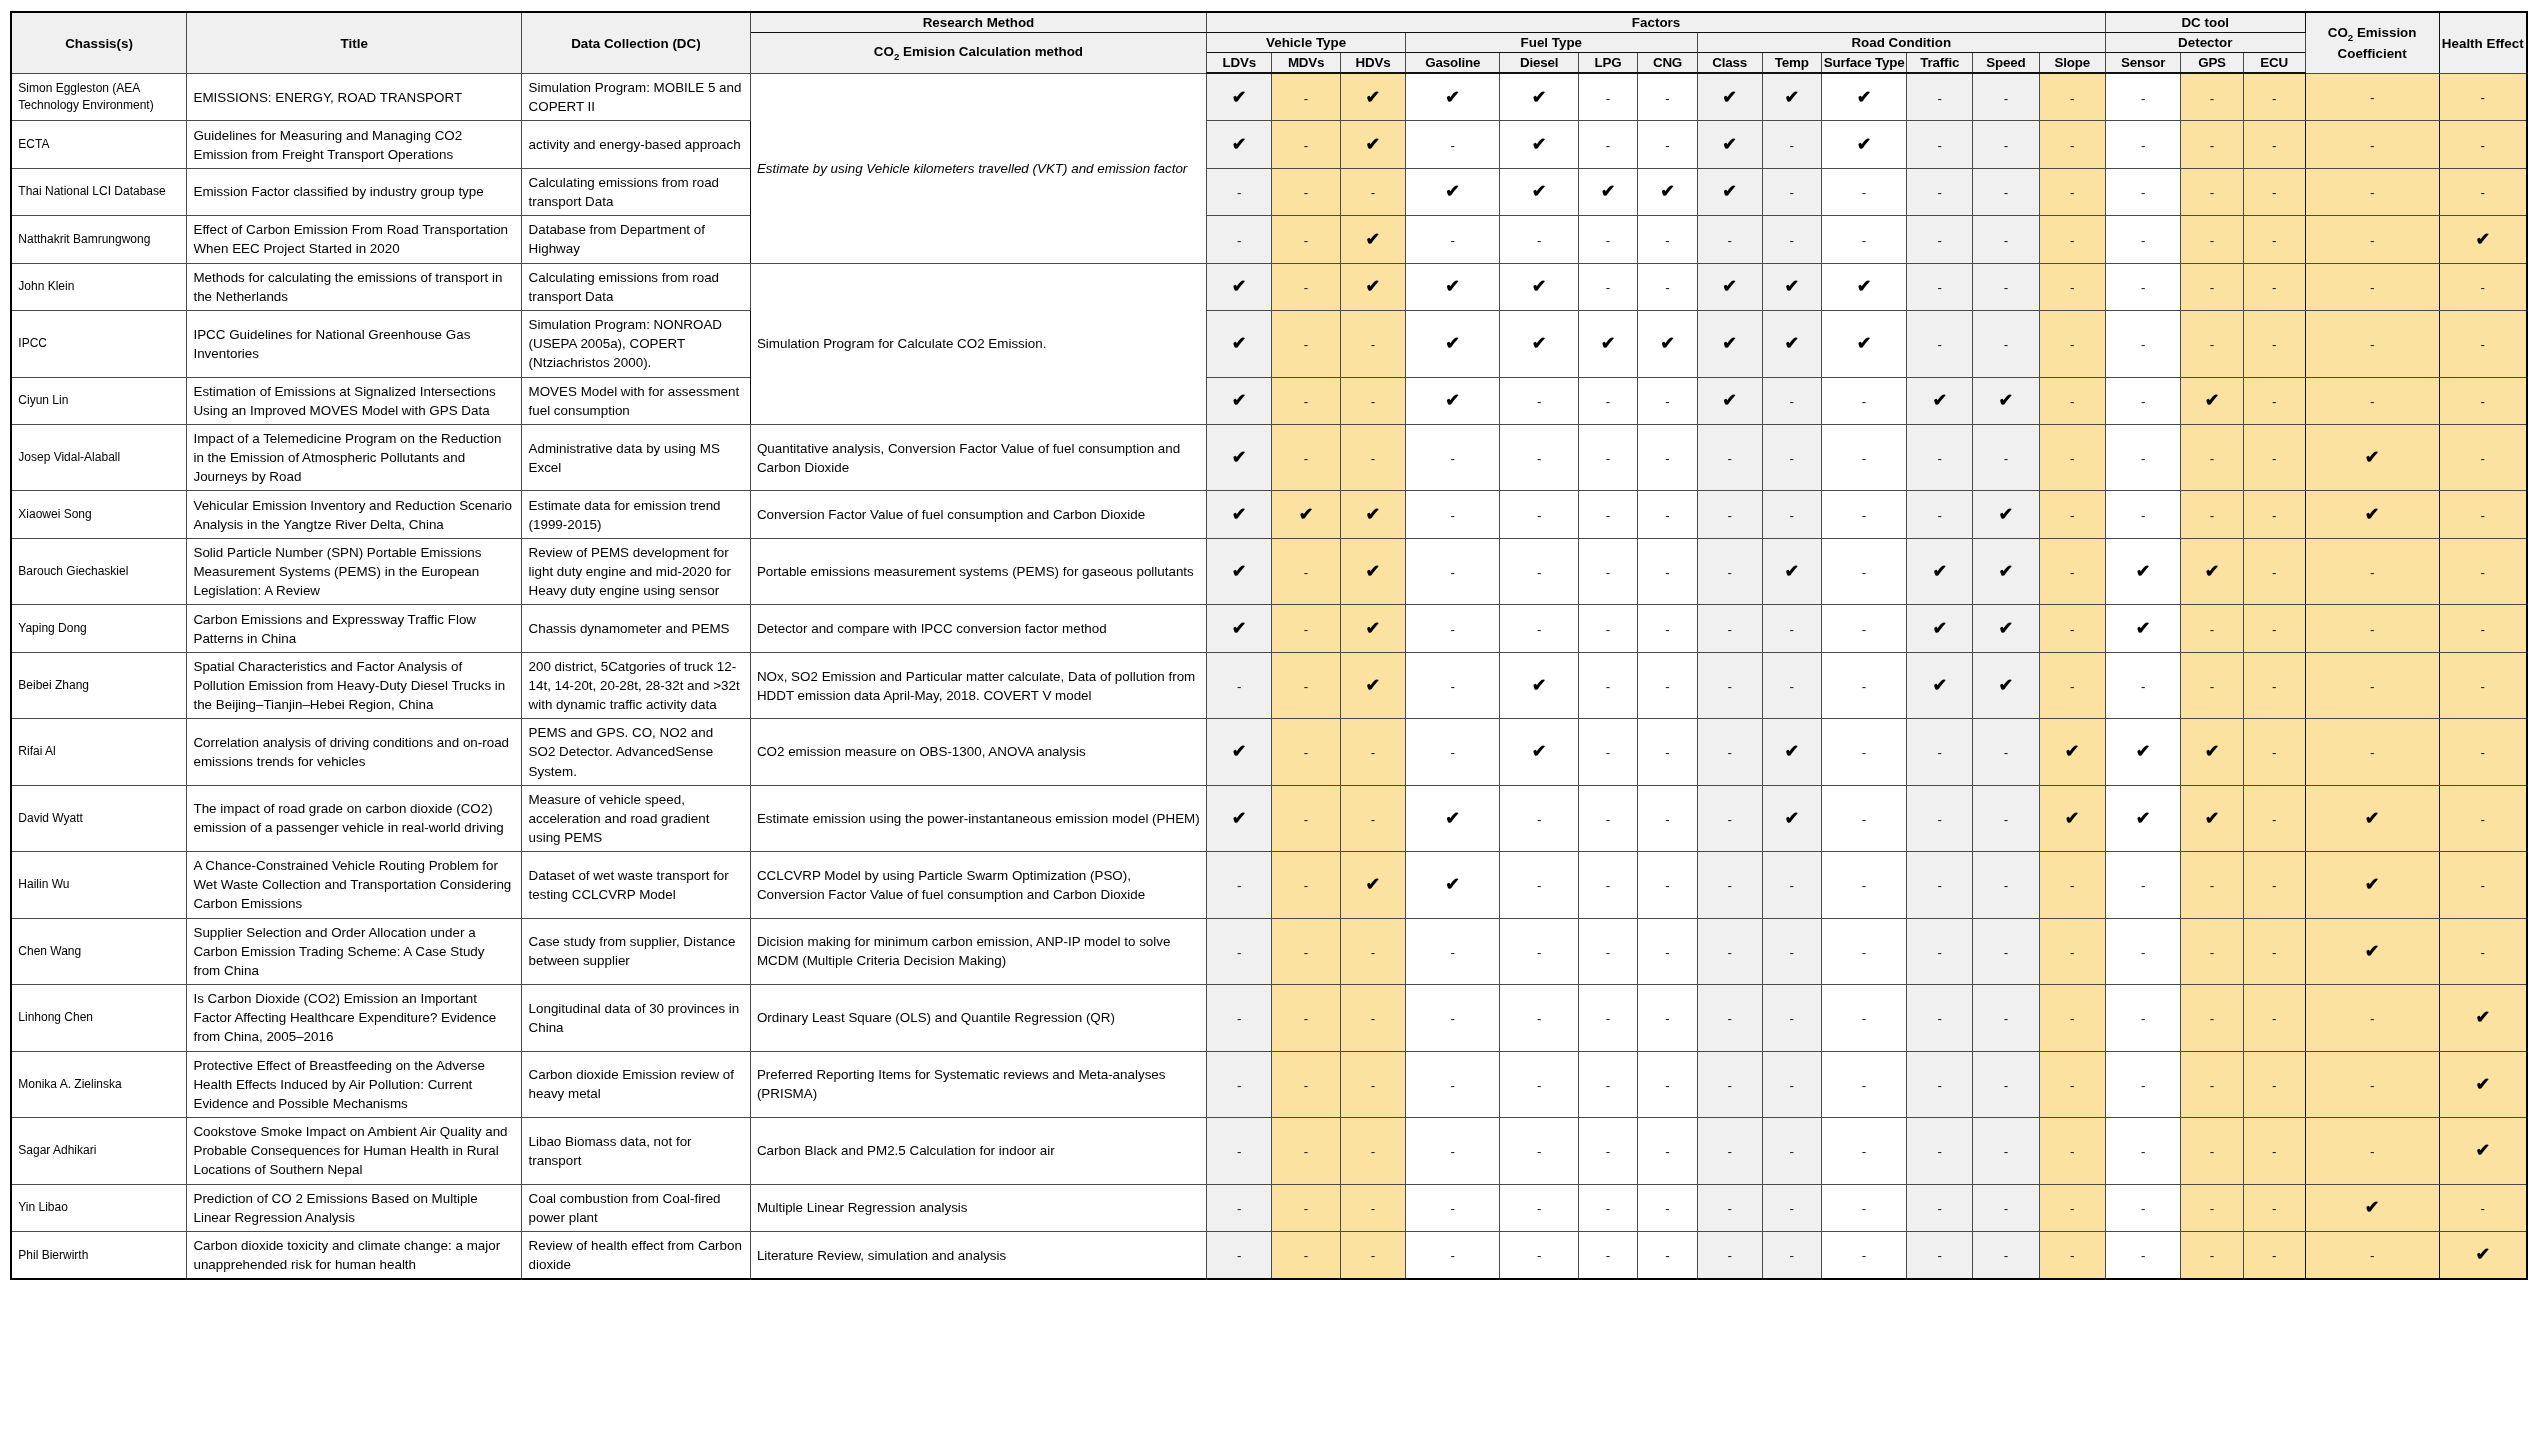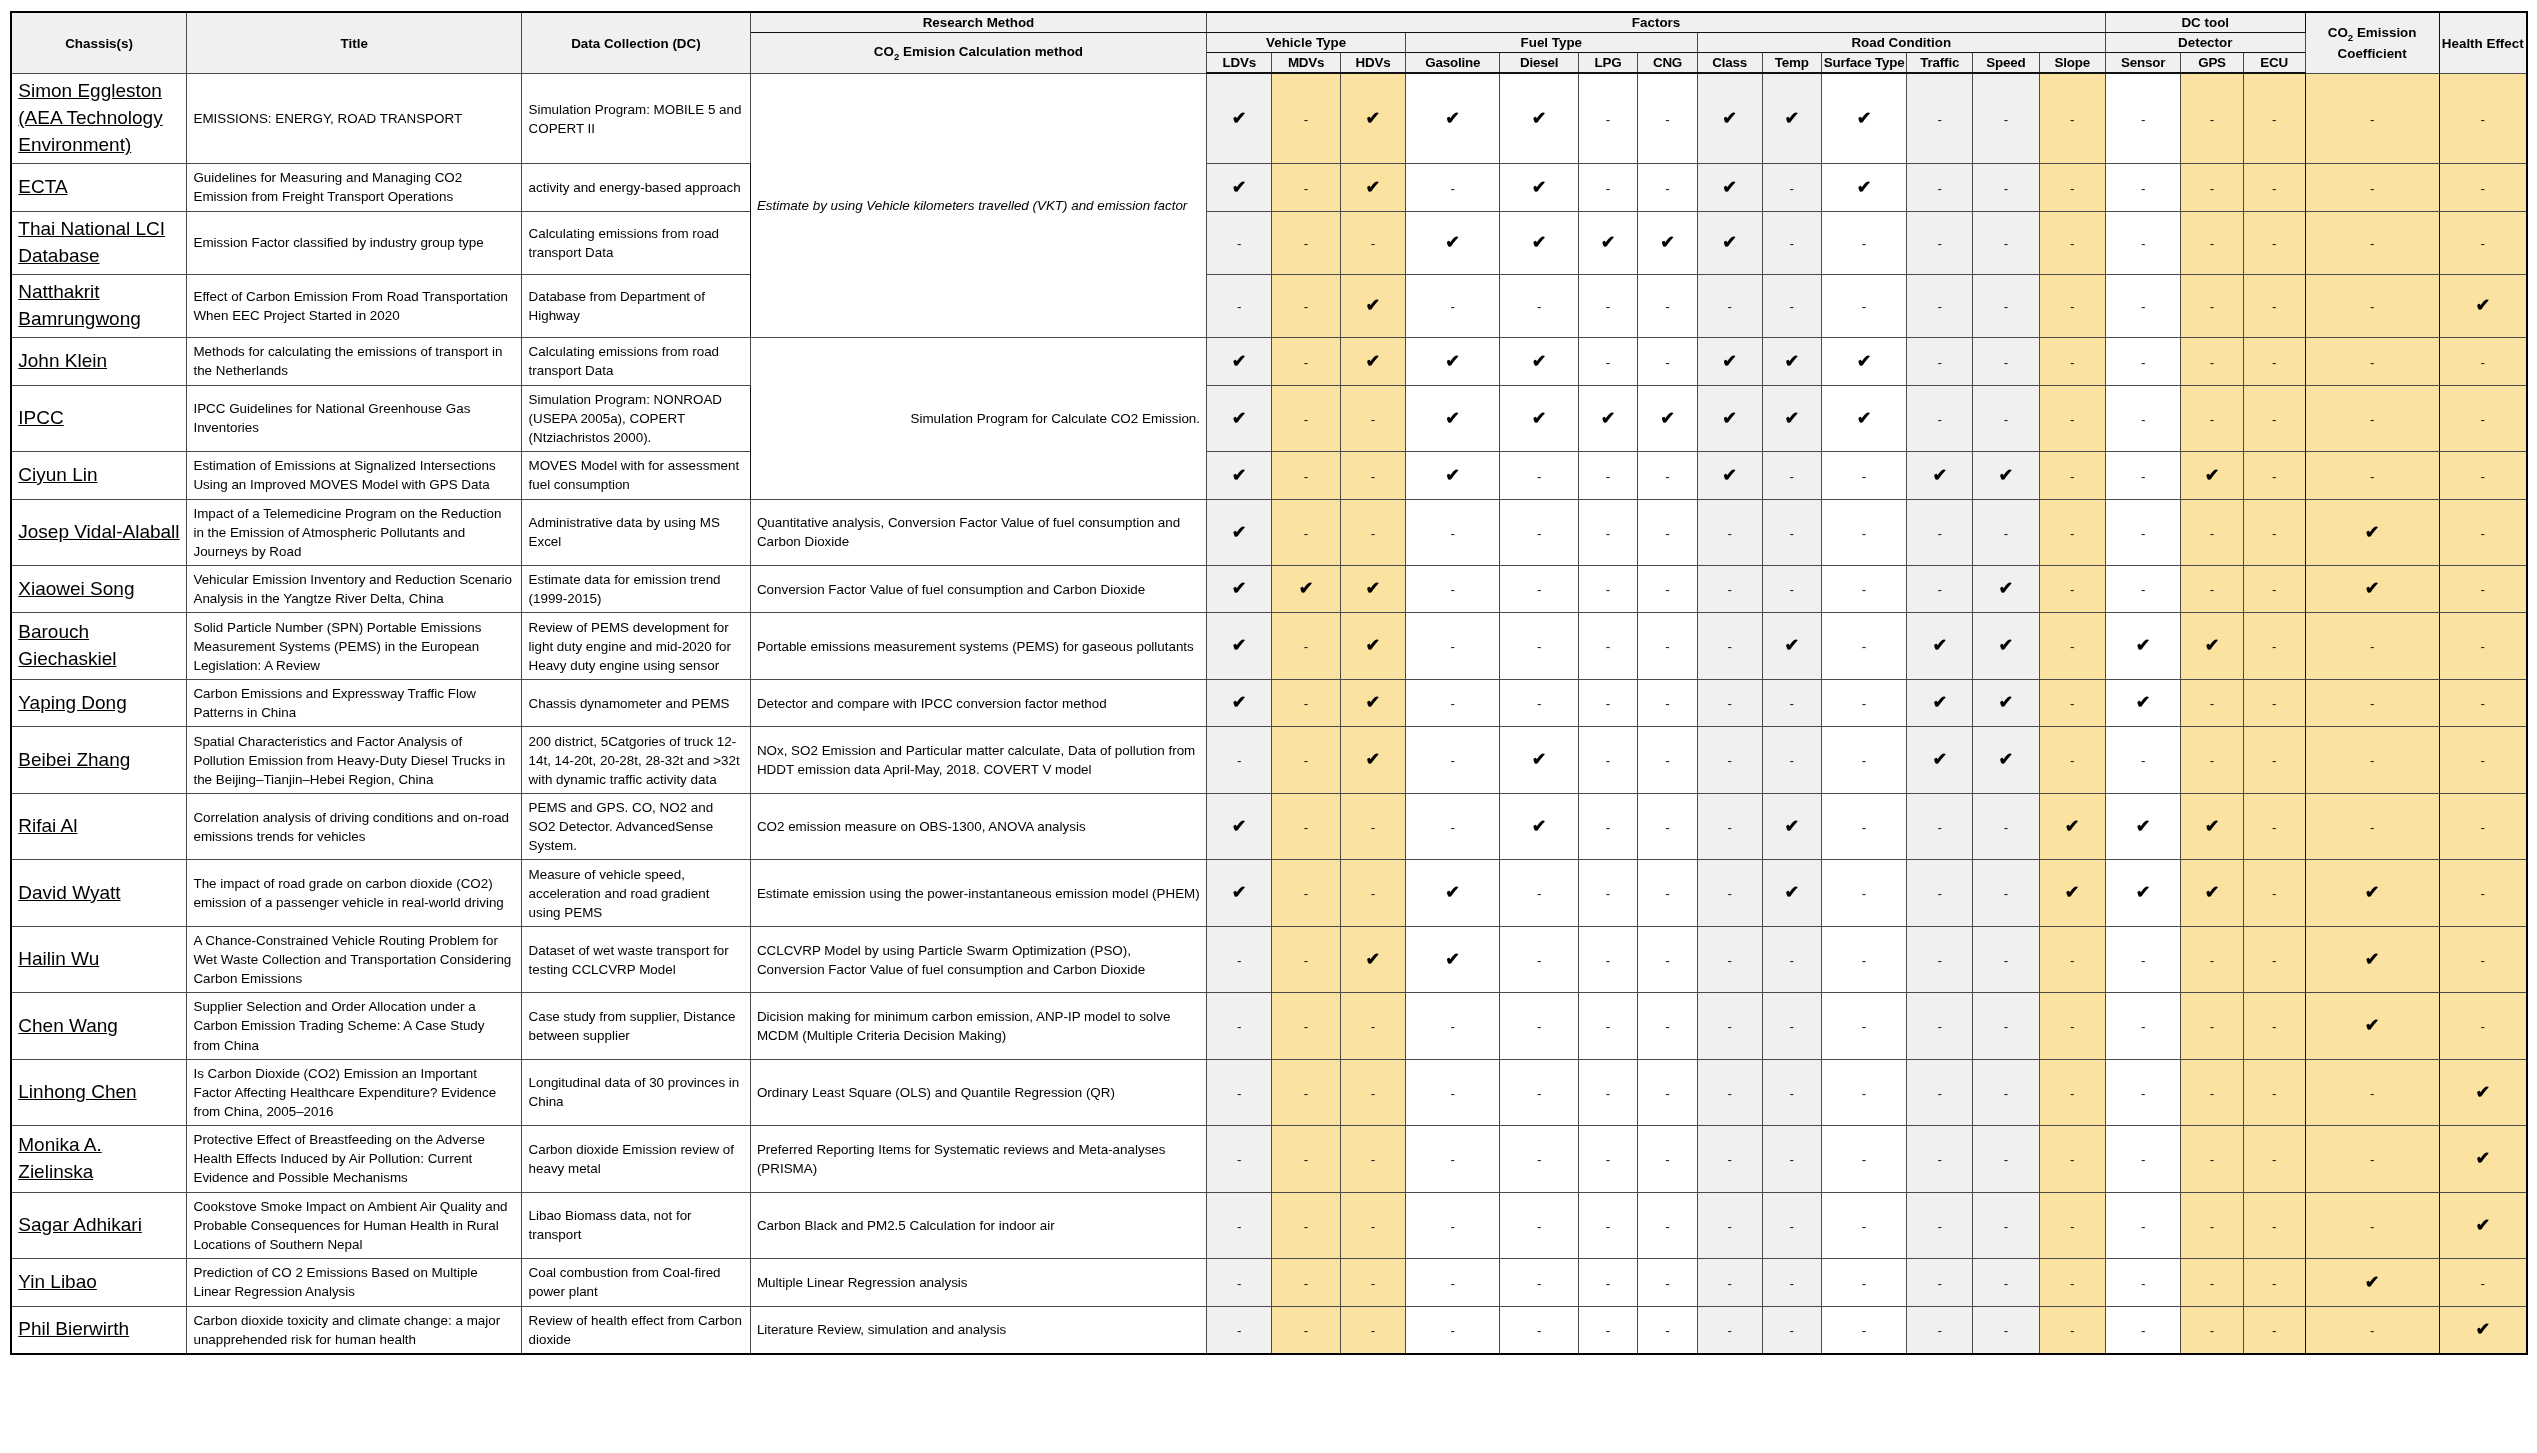--- a/index.html
+++ b/index.html
@@ -40,21 +40,21 @@
   thead tr.lvl3 th { border-bottom: 2.1px solid #111; margin-top: 48px; }
   th.big { font-size: 15.5px; }
   th.tight { font-size: 13.4px; letter-spacing: -0.2px; }
   
   tbody td.txt {
     text-align: left;
     padding: 4.2px 6.3px 4.2px 6.3px;
     background: #fff;
     font-size: 13.4px;
   }
-  tbody td.author { font-size: 19px; text-decoration: underline; }
+  tbody td.author { font-size: 12px; }
   tbody td.mark {
     text-align: center;
     font-size: 17.6px;
     line-height: 1;
     font-weight: bold;
     background: #f0f0f0;
   }
   tbody td.mark.plain { background: #ffffff; }
   tbody td.mark.hl { background: #fbe2a0; }
   tbody td.mark .dash {
@@ -224,21 +224,21 @@
           <td class="mark plain sepL"><span class="dash">-</span></td>
           <td class="mark hl"><span class="dash">-</span></td>
           <td class="mark hl sepR"><span class="dash">-</span></td>
           <td class="mark hl sepR"><span class="dash">-</span></td>
           <td class="mark hl"><span class="chk">✔</span></td>
         </tr>
         <tr>
           <td class="txt author">John Klein</td>
           <td class="txt">Methods for calculating the emissions of transport in the Netherlands</td>
           <td class="txt">Calculating emissions from road transport Data</td>
-          <td class="txt sepL" rowspan="3" style="text-align: right;">Simulation Program for Calculate CO2 Emission.</td>
+          <td class="txt sepL" rowspan="3" style="text-align: left;">Simulation Program for Calculate CO2 Emission.</td>
           <td class="mark sepL"><span class="chk">✔</span></td>
           <td class="mark hl"><span class="dash">-</span></td>
           <td class="mark hl"><span class="chk">✔</span></td>
           <td class="mark plain sepL"><span class="chk">✔</span></td>
           <td class="mark plain"><span class="chk">✔</span></td>
           <td class="mark plain"><span class="dash">-</span></td>
           <td class="mark plain"><span class="dash">-</span></td>
           <td class="mark sepL"><span class="chk">✔</span></td>
           <td class="mark"><span class="chk">✔</span></td>
           <td class="mark plain sepL"><span class="chk">✔</span></td>

